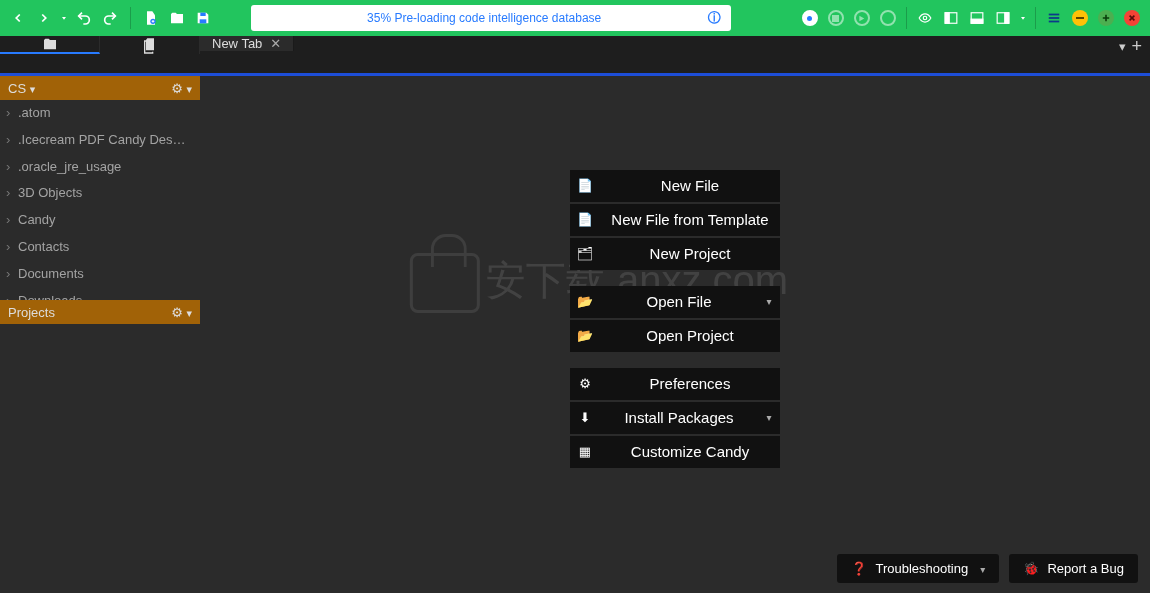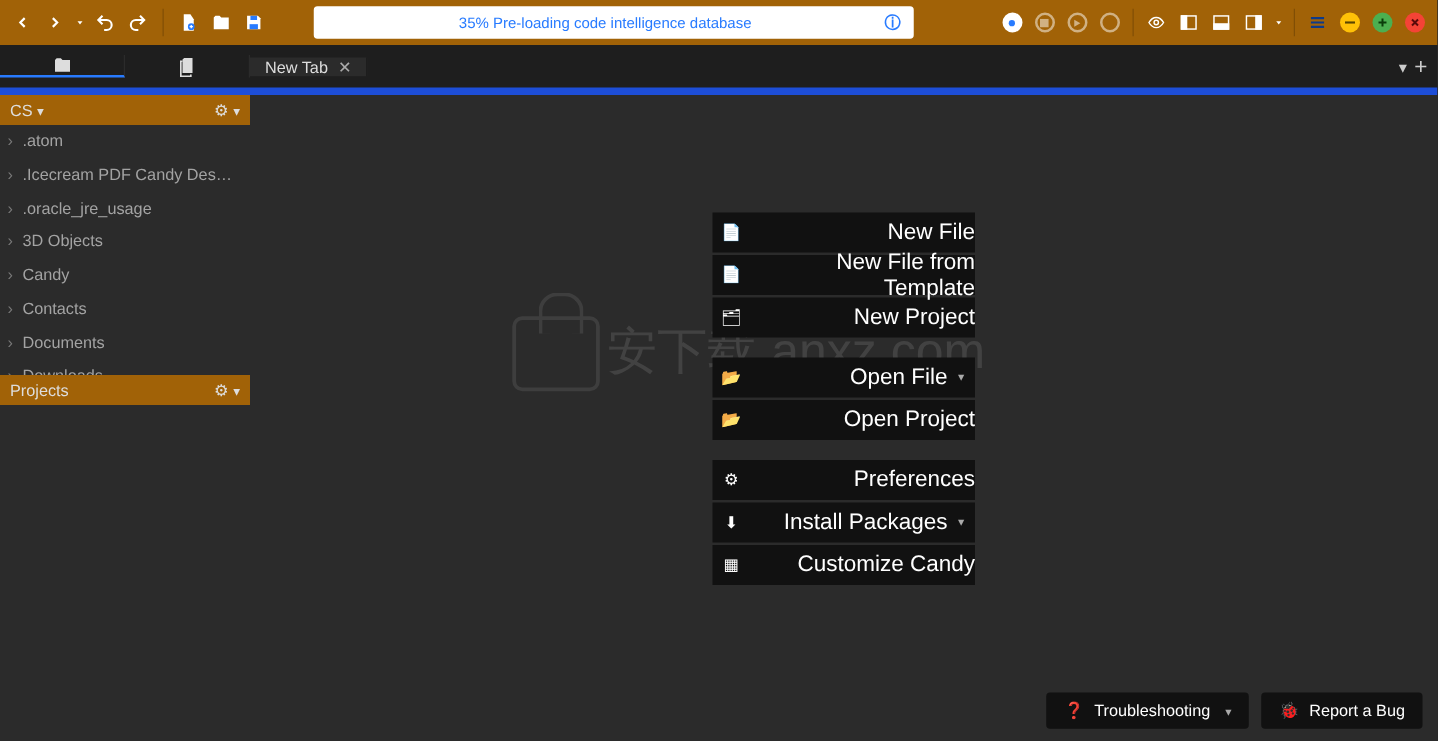--- a/index.html
+++ b/index.html
@@ -1,54 +1,54 @@
 <!DOCTYPE html>
 <html><head>
 <meta charset="utf-8">
 <style>
 * { margin: 0; padding: 0; box-sizing: border-box; font-family: Arial, sans-serif; }
 body { background: #2b2b2b; width: 1150px; height: 593px; overflow: hidden; color: #ccc; font-size: 13px; }
-.toolbar { background: #a16207; height: 36px; display: flex; align-items: center; padding: 0 6px; gap: 4px; }
+.toolbar { background: #22c55e; height: 36px; display: flex; align-items: center; padding: 0 6px; gap: 4px; }
 .tb-group { display: flex; gap: 2px; align-items: center; }
 .tb-btn { width: 24px; height: 24px; display: flex; align-items: center; justify-content: center; cursor: pointer; color: #fff; border-radius: 2px; }
 .tb-sep { width: 1px; height: 22px; background: rgba(0,0,0,.2); margin: 0 4px; }
 .status-box { flex: 0 0 480px; height: 26px; background: #fff; border-radius: 3px; display: flex; align-items: center; padding: 0 10px; margin: 0 auto; }
 .status-text { flex: 1; text-align: center; color: #287bff; font-size: 12px; }
 .status-info { color: #287bff; font-weight: bold; }
 .circle { width: 16px; height: 16px; border: 2px solid #fff; border-radius: 50%; display:flex;align-items:center;justify-content:center;}
 .circle.filled { background: #fff; }
 .dot { width:5px;height:5px;background:#287bff;border-radius:50%; }
 .circle.yellow{background:#ffc107;border-color:#ffc107;}
 .circle.green{background:#4caf50;border-color:#4caf50;}
 .circle.red{background:#f44336;border-color:#f44336;}
 .tb-right { margin-left: auto; display: flex; gap: 2px; align-items: center; }
 svg { display: block; }
 
-.panel-tabs { background: #1e1e1e; height: 40px; display: flex; align-items: center; border-bottom: 6px solid #1d4ed8; }
+.panel-tabs { background: #1e1e1e; height: 40px; display: flex; align-items: flex-start; border-bottom: 3px solid #1d4ed8; }
 .ptab { width: 100px; display: flex; align-items: center; justify-content: center; cursor: pointer; border-right:1px solid #2b2b2b; }
 .ptab.active { border-bottom: 2px solid #287bff; }
 
 .main { display: flex; height: calc(593px - 36px - 40px); }
 .sidebar { width: 200px; background: #2b2b2b; display: flex; flex-direction: column; }
 .side-header { background: #a16207; height: 24px; display: flex; align-items: center; padding: 0 8px; justify-content: space-between; }
 .side-header span { color: #ddd; }
 .tree { overflow-y: auto; flex: 0 0 auto; max-height: 200px; }
 .tree-item { padding: 3px 8px 3px 18px; cursor: pointer; position: relative; color: #a3a3a3; white-space: nowrap; overflow: hidden; text-overflow: ellipsis; line-height:1.6;}
 .tree-item::before { content: "›"; position: absolute; left: 6px; color: #777; }
 .tree::-webkit-scrollbar{width:10px;} .tree::-webkit-scrollbar-thumb{background:#555;border-radius:2px;}
 
 .editor { flex: 1; background: #2b2b2b; position: relative; }
 .etab { padding: 0 12px; display: flex; align-items: center; gap: 8px; background: #2b2b2b; color:#ddd; cursor:pointer; border-right:1px solid #1a1a1a;}
 .etab .close { color: #aaa; cursor:pointer; }
 .tab-right-icons{margin-left:auto;display:flex;align-items:center;padding-right:8px;gap:6px;}
 
 .start { position: absolute; left: 50%; top: 50%; transform: translate(-50%, -55%); width: 210px; }
 .s-btn { background: #111; color: #fff; height: 32px; margin-bottom: 2px; display: flex; align-items: center; cursor: pointer; }
 .s-btn .icon { width: 30px; display:flex; align-items:center; justify-content:center; color:#fff;}
-.s-btn .label { flex:1; text-align:right; font-size:18px; }
+.s-btn .label { flex:1; text-align:center; font-size:15px; }
 .s-btn .chev { width: 22px; text-align:center; color:#aaa; font-size:10px; }
 .s-gap { height: 14px; }
 
 .watermark { position:absolute; left:42%; top:40%; transform:translate(-50%,-50%); opacity:.25; pointer-events:none; font-size:40px; color:#888; display:flex; gap:6px;}
 .lock{width:70px;height:60px;border:3px solid #777;border-radius:8px;position:relative;}
 .lock::before{content:"";position:absolute;top:-22px;left:18px;width:30px;height:30px;border:3px solid #777;border-bottom:none;border-radius:15px 15px 0 0;}
 
 .footer { position: absolute; bottom: 10px; right: 12px; display: flex; gap: 10px; }
 .f-btn { background: #111; color: #fff; border: none; padding: 7px 14px; border-radius: 3px; display: flex; align-items: center; gap: 8px; cursor: pointer; font-size:13px;}
 .chev-down::after{content:"▾";margin-left:4px;color:#aaa;font-size:10px;}

